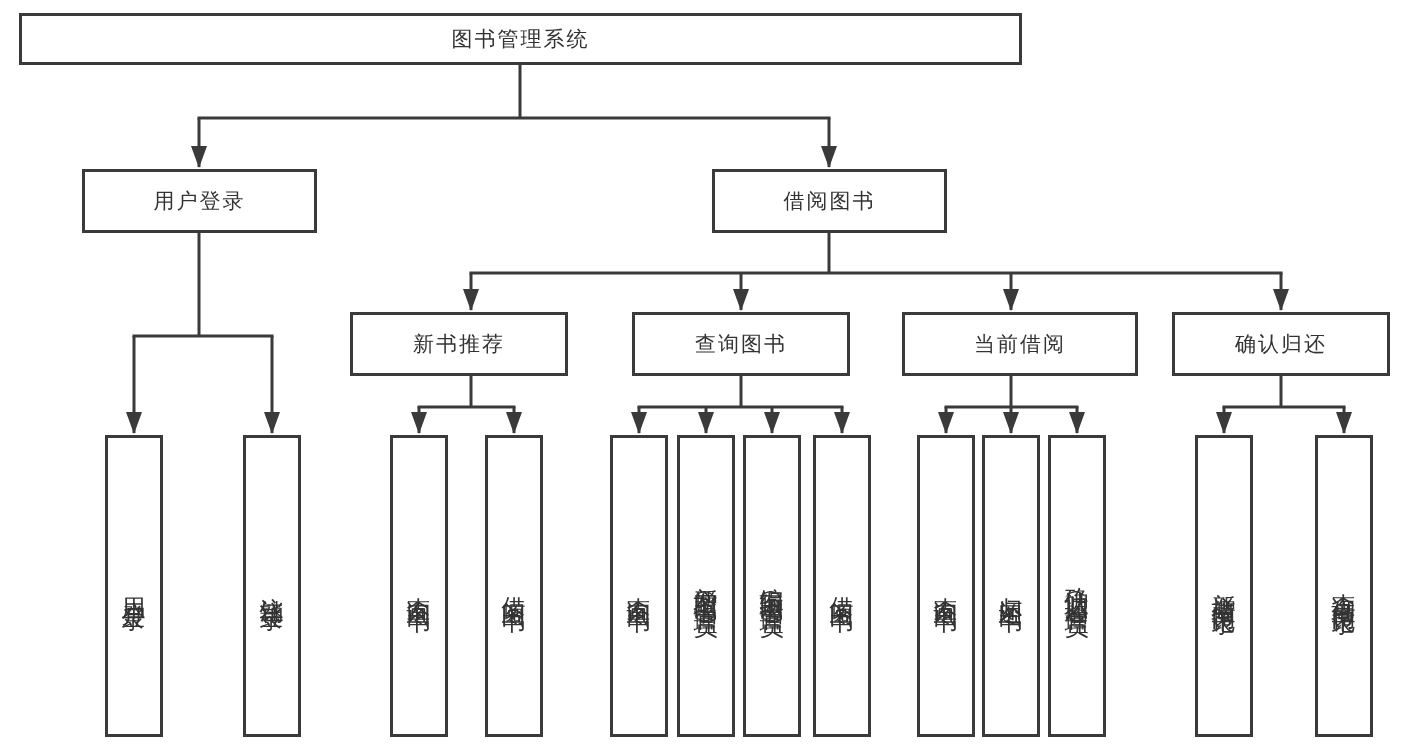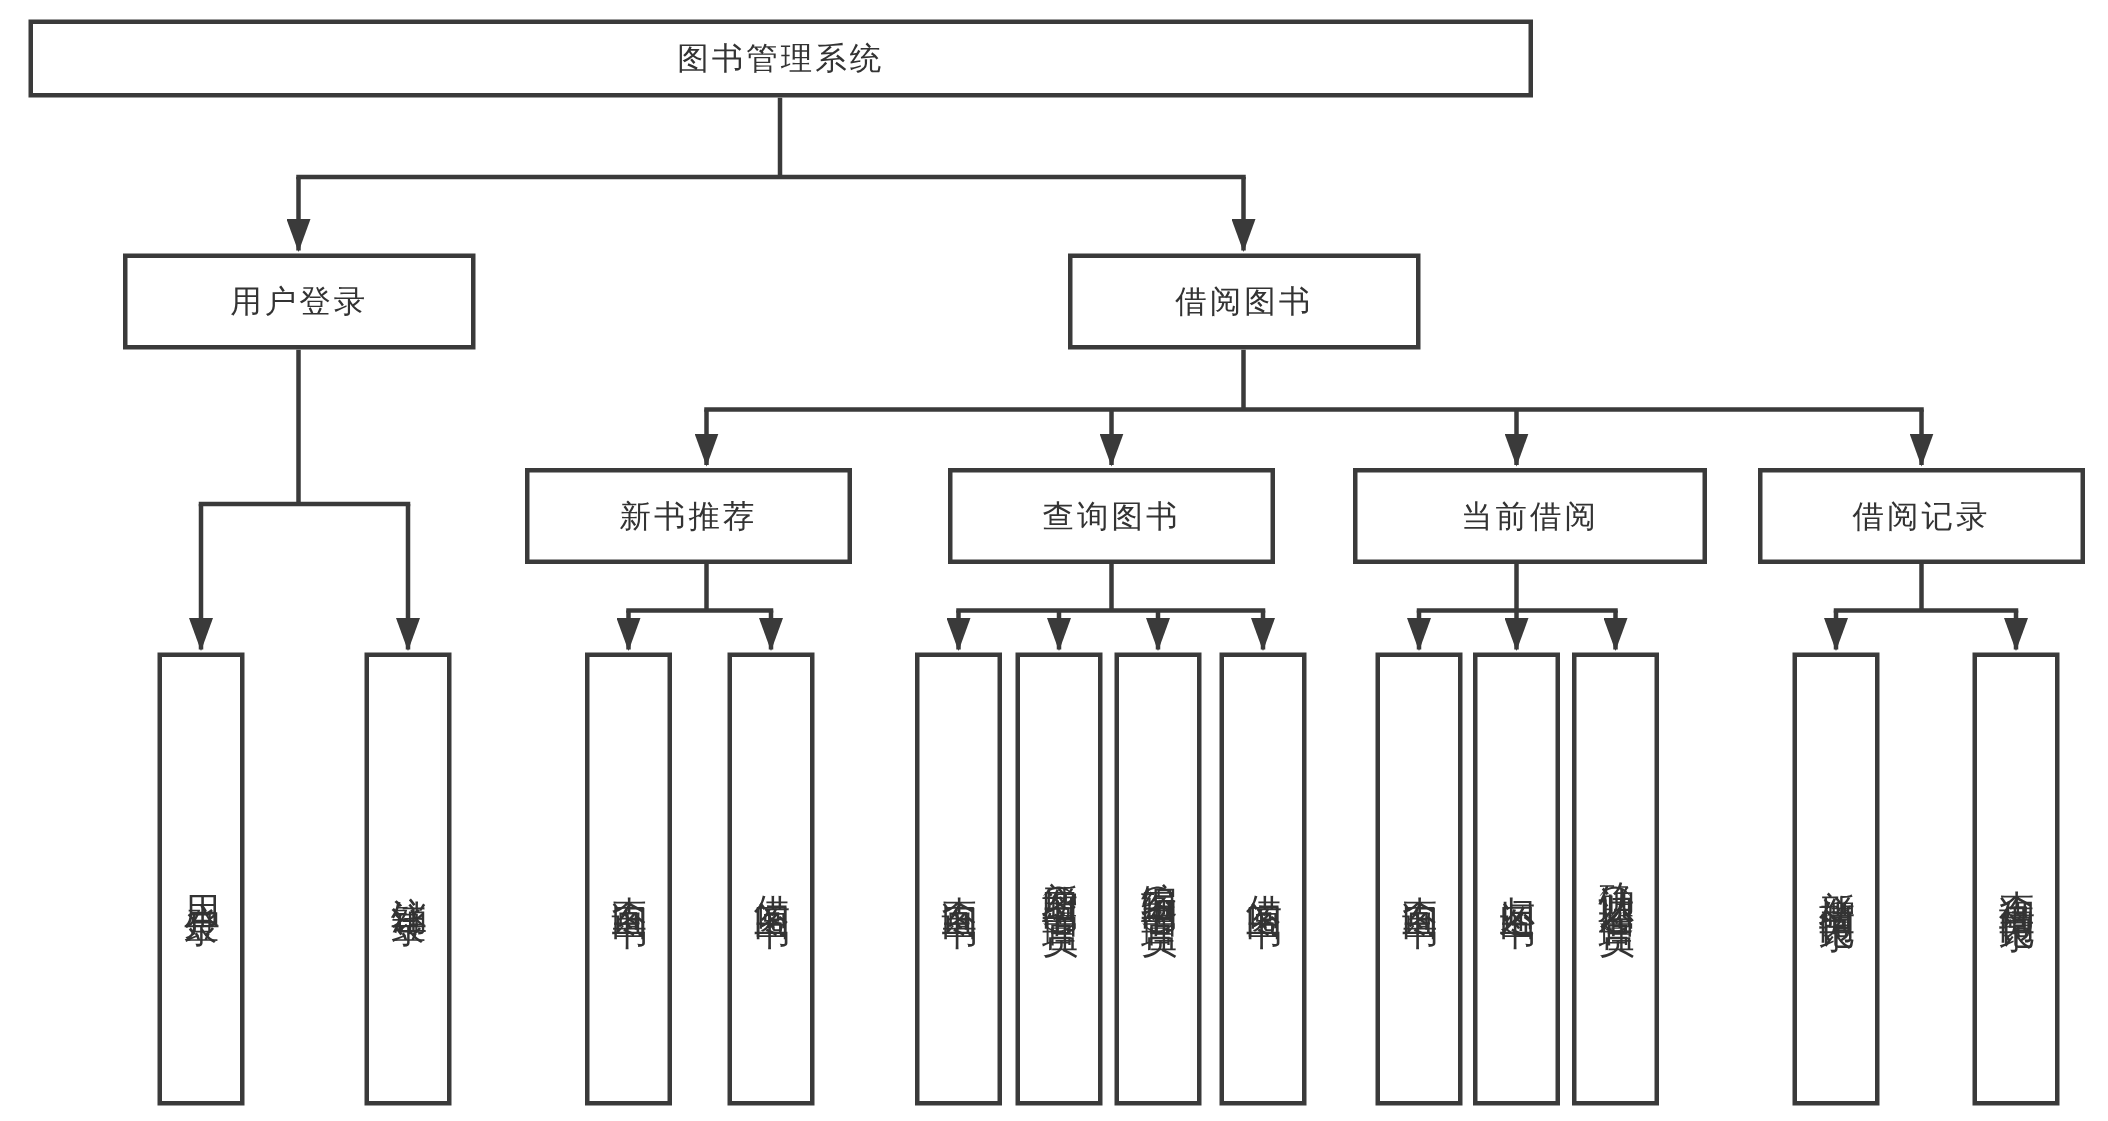--- a/index.html
+++ b/index.html
@@ -104,21 +104,21 @@
   </svg>
 
   <div class="box h" style="left:19px; top:13px; width:1003px; height:52px;">图书管理系统</div>
 
   <div class="box h" style="left:82px; top:169px; width:235px; height:64px;">用户登录</div>
   <div class="box h" style="left:712px; top:169px; width:235px; height:64px;">借阅图书</div>
 
   <div class="box h" style="left:350px; top:312px; width:218px; height:64px;">新书推荐</div>
   <div class="box h" style="left:632px; top:312px; width:218px; height:64px;">查询图书</div>
   <div class="box h" style="left:902px; top:312px; width:236px; height:64px;">当前借阅</div>
-  <div class="box h" style="left:1172px; top:312px; width:218px; height:64px;">借阅记录</div>
+  <div class="box h" style="left:1172px; top:312px; width:218px; height:64px;">确认归还</div>
 
   <div class="box v" style="left:105px; top:435px; width:58px; height:302px;">用户登录</div>
   <div class="box v" style="left:243px; top:435px; width:58px; height:302px;">注销登录</div>
 
   <div class="box v" style="left:390px; top:435px; width:58px; height:302px;">查询图书</div>
   <div class="box v" style="left:485px; top:435px; width:58px; height:302px;">借阅图书</div>
 
   <div class="box v" style="left:610px; top:435px; width:58px; height:302px;">查询图书</div>
   <div class="box v" style="left:677px; top:435px; width:58px; height:302px;">新增图书（管理员）</div>
   <div class="box v" style="left:743px; top:435px; width:58px; height:302px;">编辑图书（管理员）</div>

